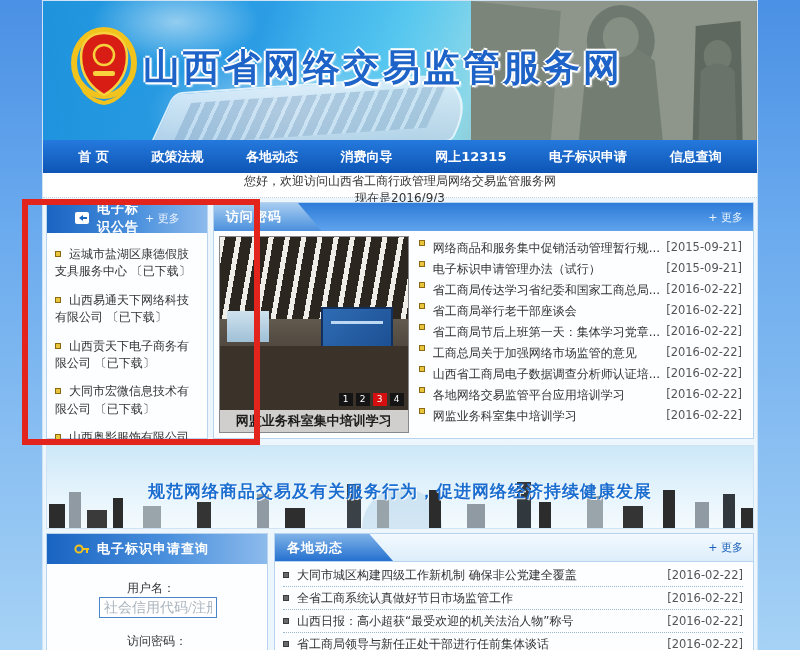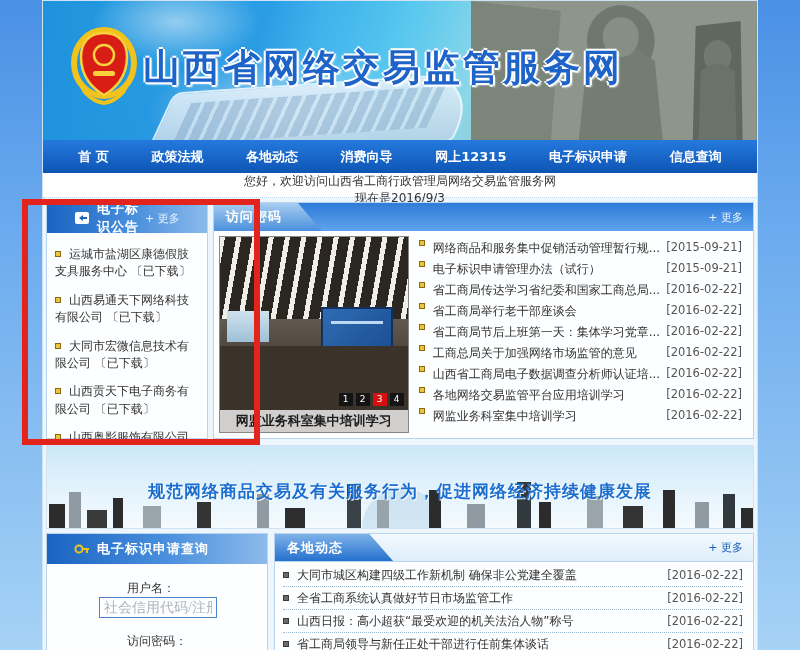--- a/index.html
+++ b/index.html
@@ -202,23 +202,23 @@
         </svg>
         <span class="ph-title">电子标识公告</span>
         <span class="more-link">+ 更多</span>
       </div>
       <div class="announce-list">
 
           <div class="announce-item"><span class="bullet"></span><span>运城市盐湖区康德假肢支具服务中心 〔已下载〕</span></div>
 
           <div class="announce-item"><span class="bullet"></span><span>山西易通天下网络科技有限公司 〔已下载〕</span></div>
 
+          <div class="announce-item"><span class="bullet"></span><span>山西贡天下电子商务有限公司 〔已下载〕</span></div>
+
           <div class="announce-item"><span class="bullet"></span><span>大同市宏微信息技术有限公司 〔已下载〕</span></div>
-
-          <div class="announce-item"><span class="bullet"></span><span>山西贡天下电子商务有限公司 〔已下载〕</span></div>
 
           <div class="announce-item"><span class="bullet"></span><span>山西奥影服饰有限公司 〔已下载〕</span></div>
 
           <div class="announce-item"><span class="bullet"></span><span>山西利业管材有限公司 〔已下载〕</span></div>
         </div>
     </div>
 
     <div class="right-block">
       <div class="photo-header">
         <div class="tab">访问密码</div>

